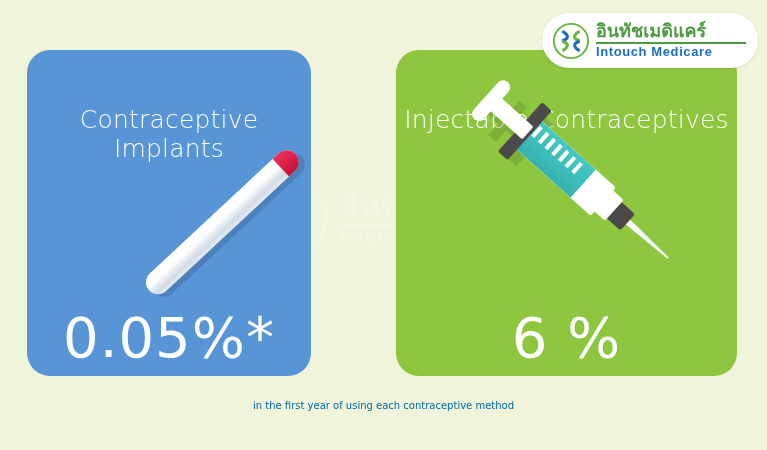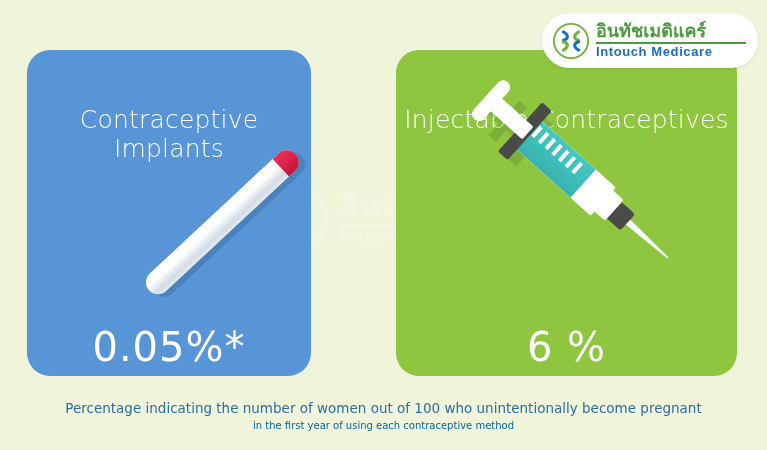--- a/index.html
+++ b/index.html
@@ -36,21 +36,21 @@
   .card.left{left:27px;width:284px;background:#5795D6;}
   .card.right{left:396px;width:341px;background:#8EC63F;}
   .card-title{
     position:absolute;left:0;right:0;top:55px;text-align:center;
     color:#ffffff;font-size:25px;font-weight:300;letter-spacing:.2px;
     font-family:"DejaVu Sans", sans-serif;
   }
   .card.right .card-title{top:55px;font-size:25px;}
   .card-value{
     position:absolute;left:0;right:0;bottom:6px;text-align:center;
-    color:#ffffff;font-size:40px;font-weight:400;letter-spacing:1px;
+    color:#ffffff;font-size:56px;font-weight:400;letter-spacing:1px;
     font-family:"DejaVu Sans", sans-serif;
   }
 
   
   .rod-wrap{position:absolute;left:0;top:0;width:335px;height:326px;}
   .rod{
     position:absolute;left:96px;top:160px;width:200px;height:26px;
     transform-origin:50% 50%;transform:rotate(-43deg);
   }
   .rod-shadow{
@@ -238,17 +238,16 @@
       </svg>
     </div>
     <div class="logo-text">
       <div class="logo-thai">อินทัชเมดิแคร์</div>
       <div class="logo-rule"></div>
       <div class="logo-en">Intouch Medicare</div>
     </div>
   </div>
 
   <div class="caption">
-    <div class="cap-l1">Percentage indicating the number of women out of 100 who unintentionally become pregnant</div>
     <div class="cap-l2">in the first year of using each contraceptive method</div>
   </div>
 
 </div>
 
 </body></html>

